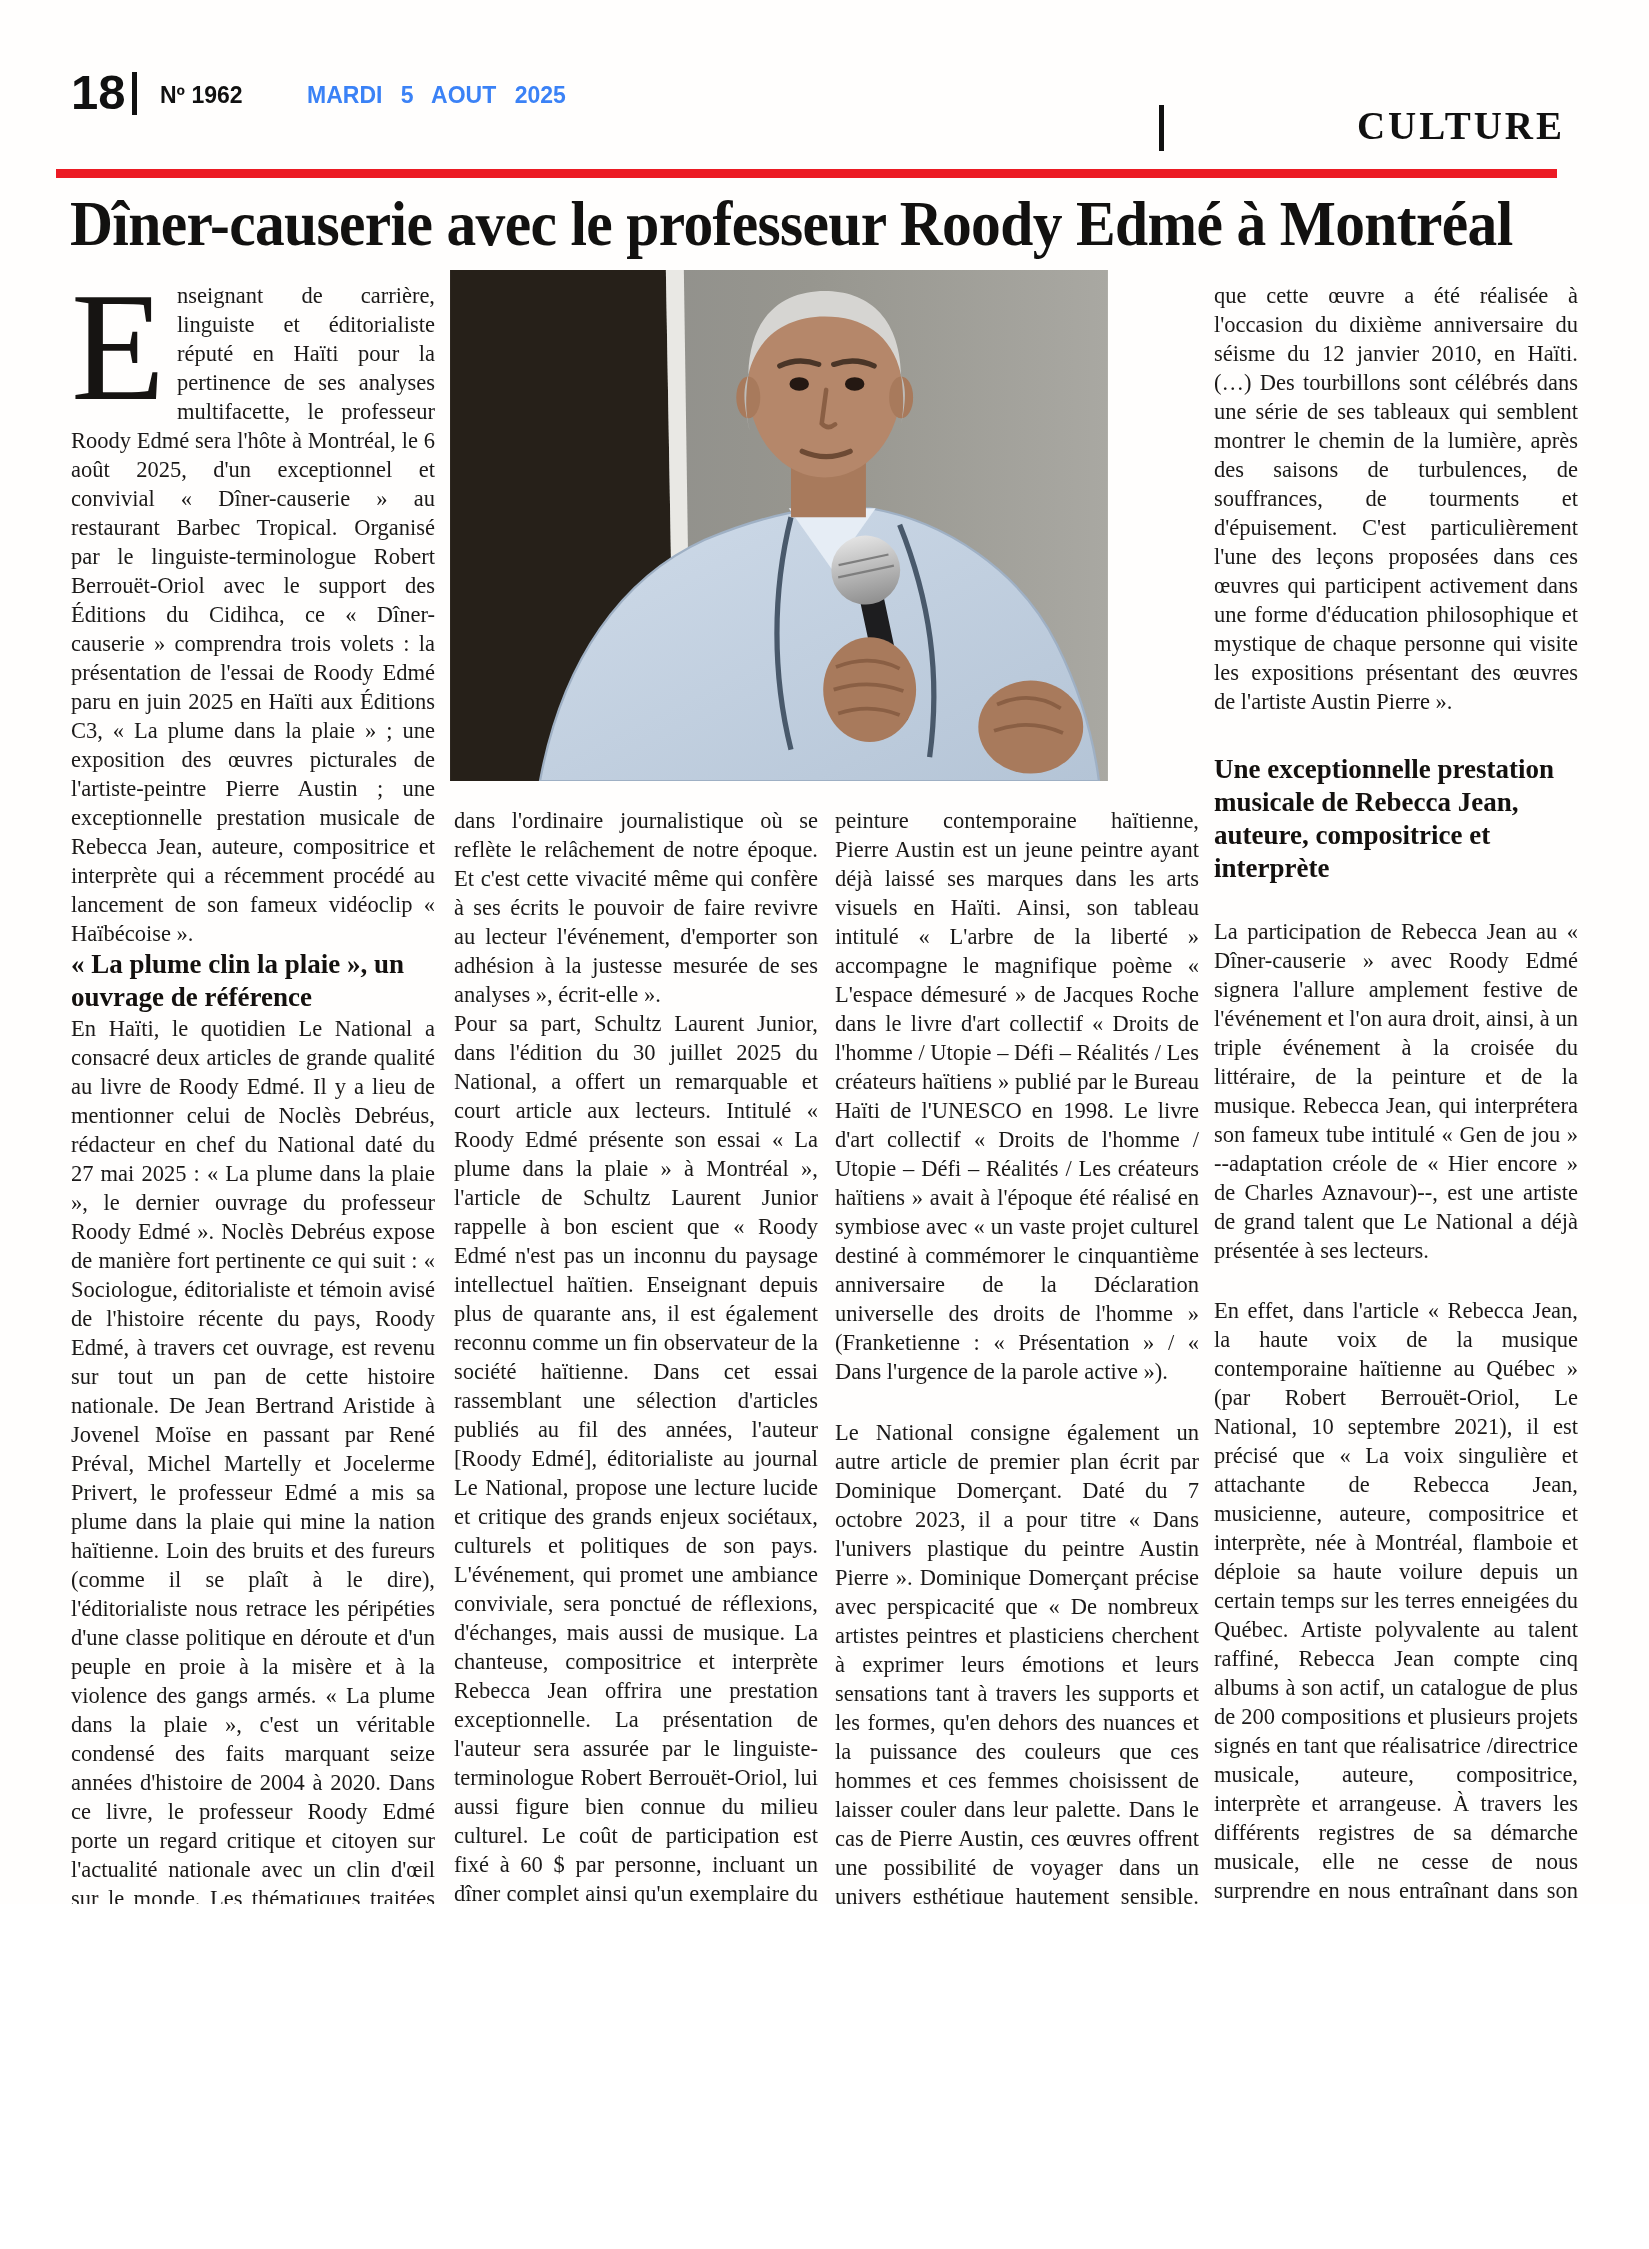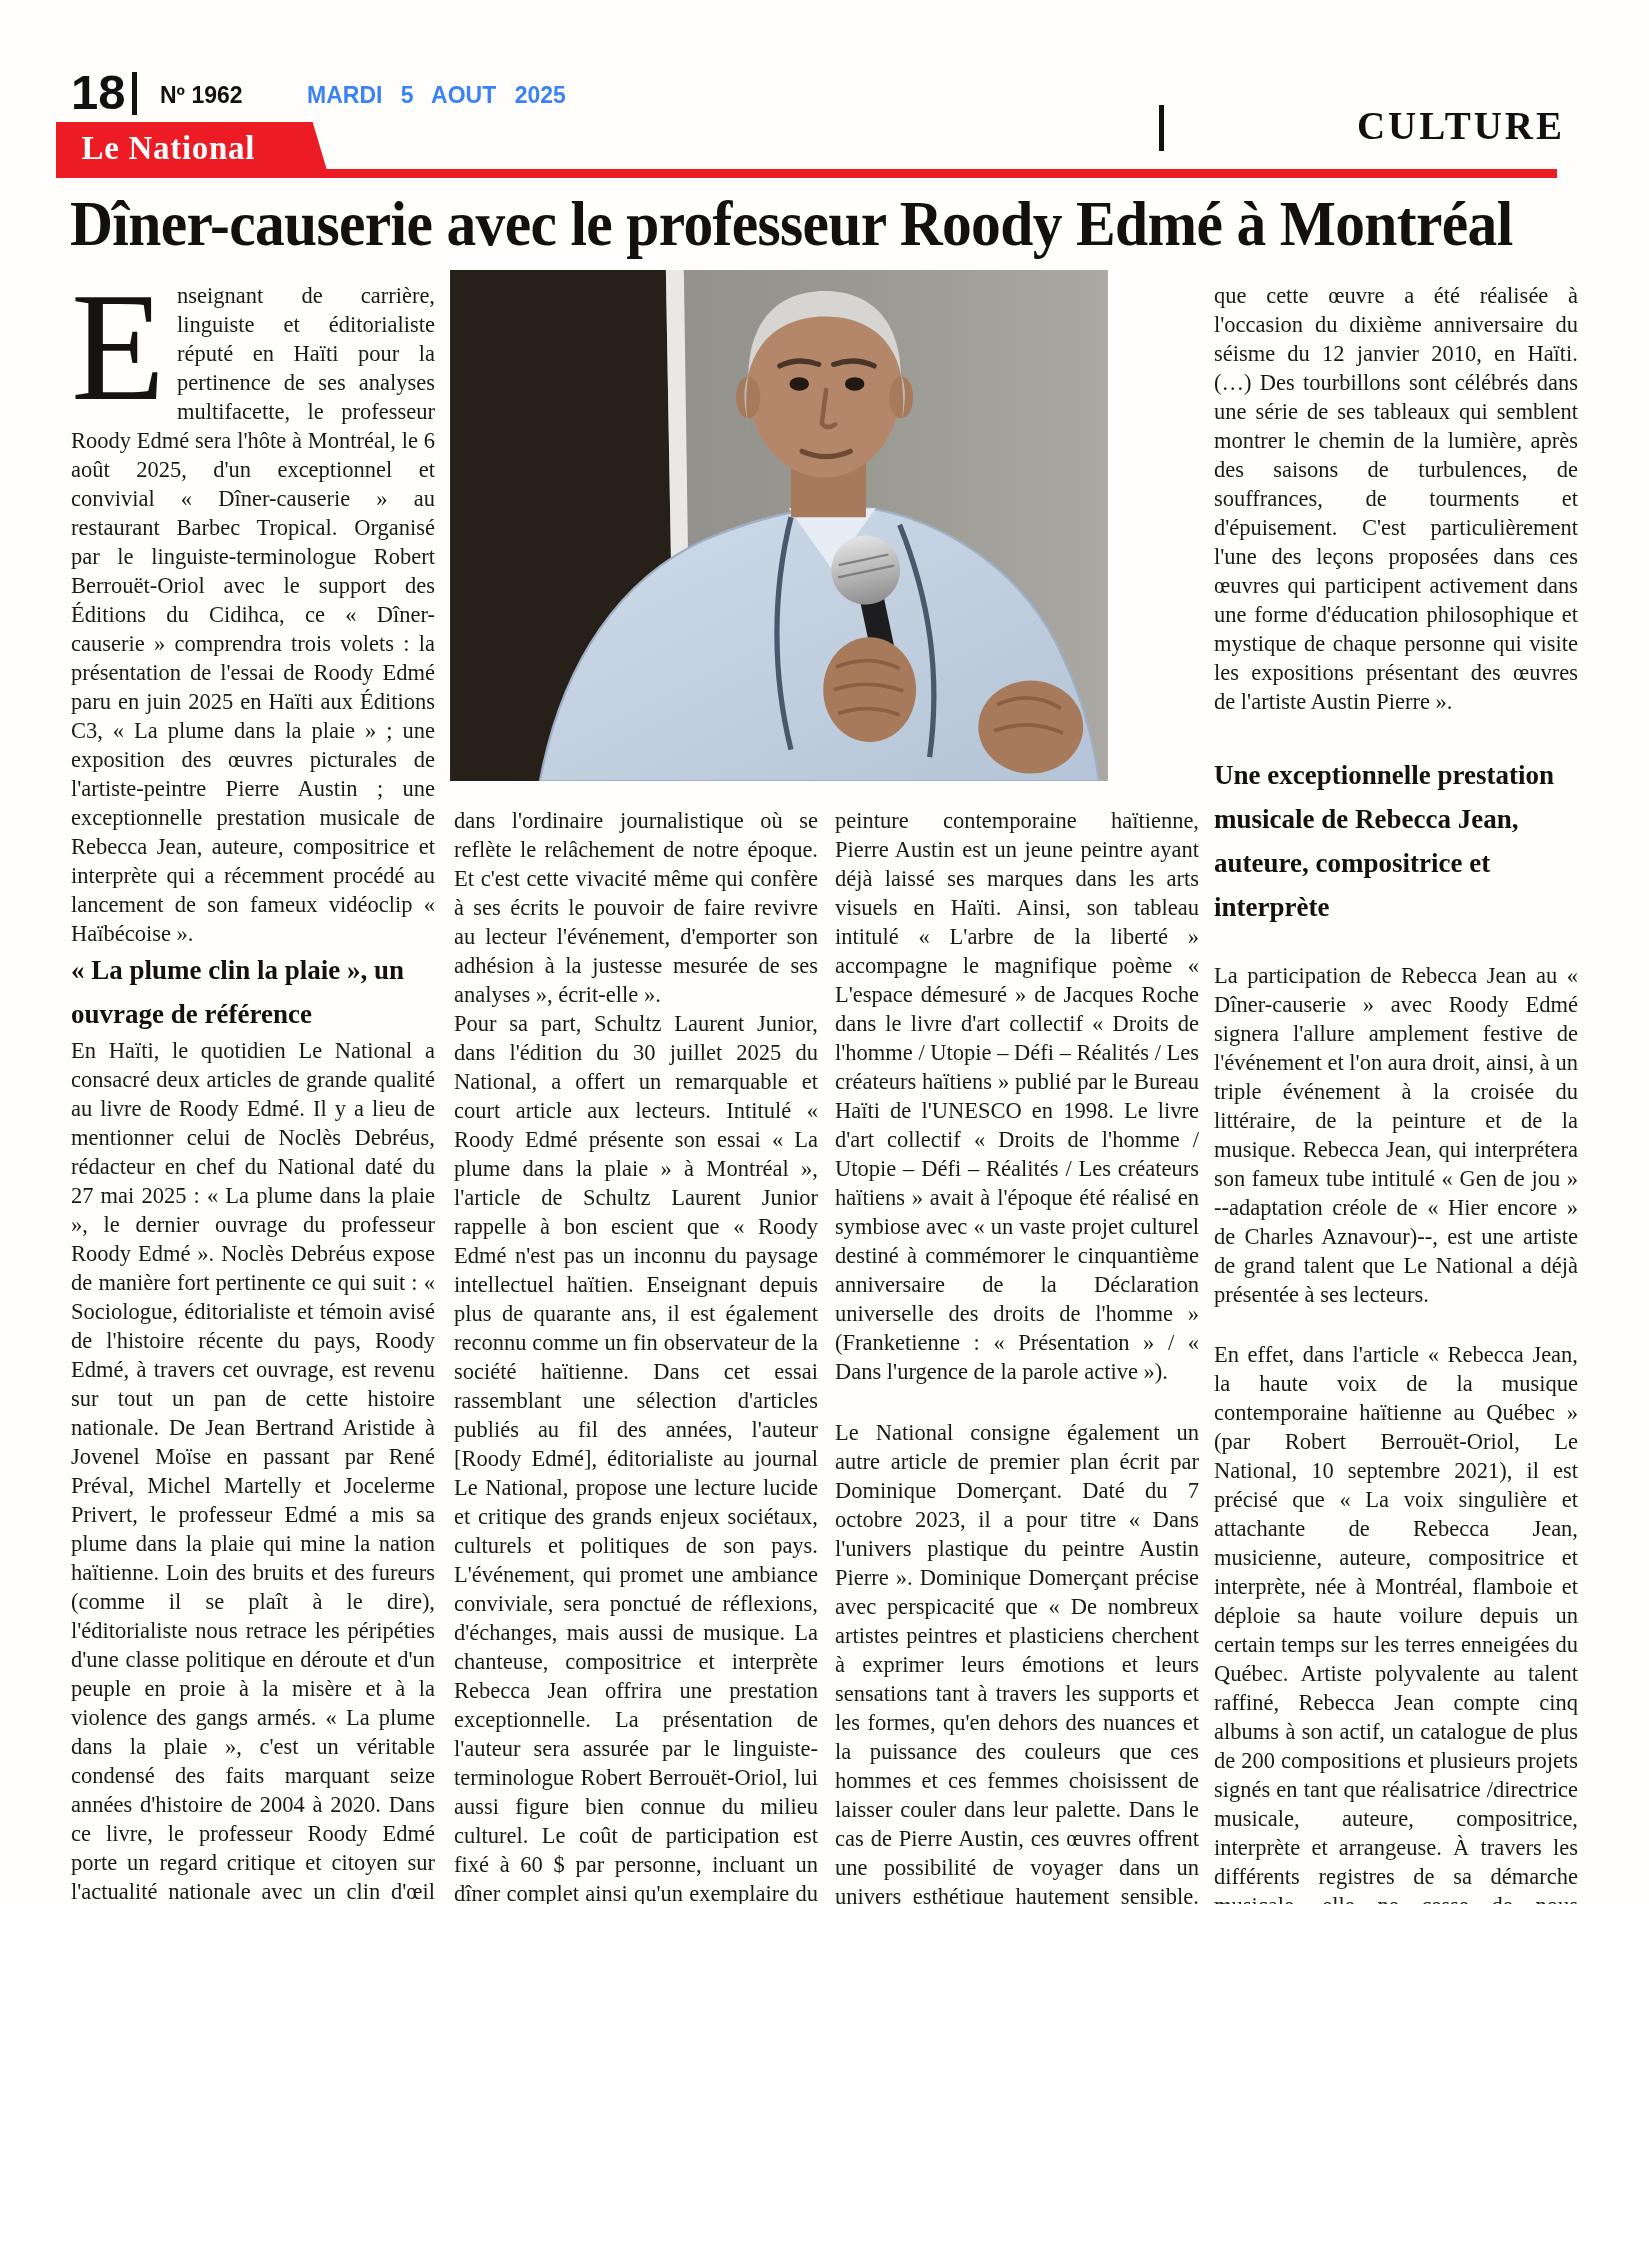--- a/index.html
+++ b/index.html
@@ -35,38 +35,35 @@
   
   .col{position:absolute;width:364px;font-size:22.5px;line-height:29px;text-align:justify;
        hyphens:auto;-webkit-hyphens:auto;overflow:hidden;}
   .col p{margin:0;}
   .col-1{left:71px;top:281px;height:1920px;}
   .col-2{left:454px;top:806px;height:1395px;}
   .col-3{left:835px;top:806px;height:1395px;}
   .col-4{left:1214px;top:281px;height:1920px;}
   .gap-top{margin-top:31.5px !important;}
   .dropcap{float:left;font-size:154px;line-height:117px;padding:7.5px 12px 0 0;color:#161412;}
-  .subhead{font-weight:bold;font-size:27px;line-height:44px;text-align:left;margin:33px 0 25.5px;color:#14110f;}
+  .subhead{font-weight:bold;font-size:27px;line-height:33px;text-align:left;margin:33px 0 25.5px;color:#14110f;}
   .col-4 .subhead{margin:37px 0 31.5px;}
 
   .suite{position:absolute;right:73px;top:2134px;font-family:"Liberation Sans",sans-serif;
          font-size:30px;color:#e8472b;letter-spacing:0.7px;}
 </style>
 </head>
 <body>
 
 <div class="page">
 
   <div class="page-num">18</div>
   <div class="page-num-bar"></div>
   <div class="edition">Nº 1962</div>
   <div class="issue-date">MARDI 5 AOUT 2025</div>
-  <div class="banner">
-    <span>Le National</span>
-  </div>
   <div class="red-rule"></div>
   <div class="section-bar"></div>
   <div class="section-title">CULTURE</div>
 
   <div class="headline">Dîner-causerie avec le professeur Roody Edmé à Montréal</div>
 
   <div class="photo">
     <svg width="658" height="511" viewBox="0 0 878 682">
       <defs>
         <linearGradient id="wall" x1="0" y1="0" x2="1" y2="0">

